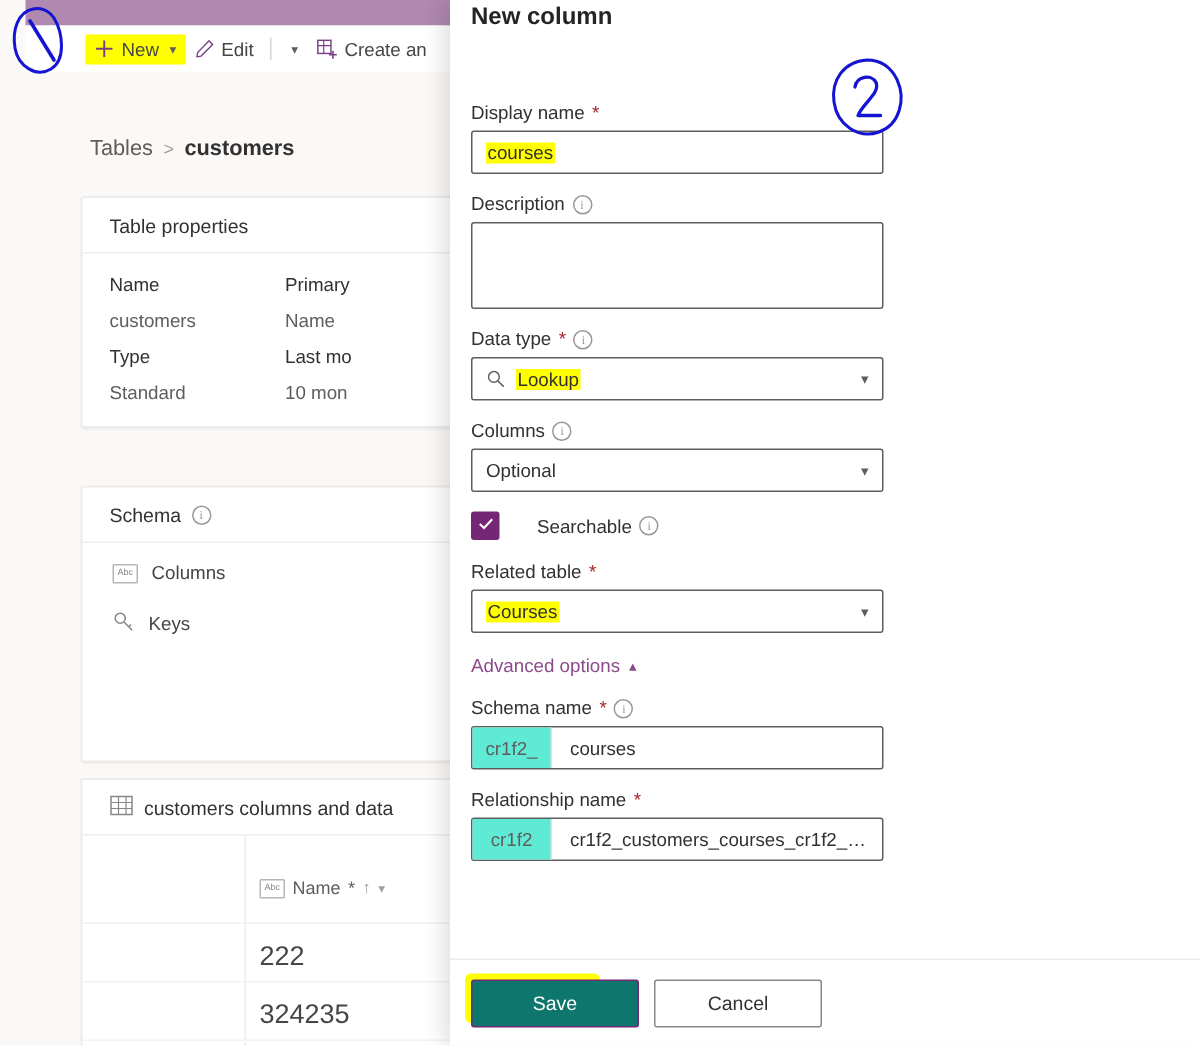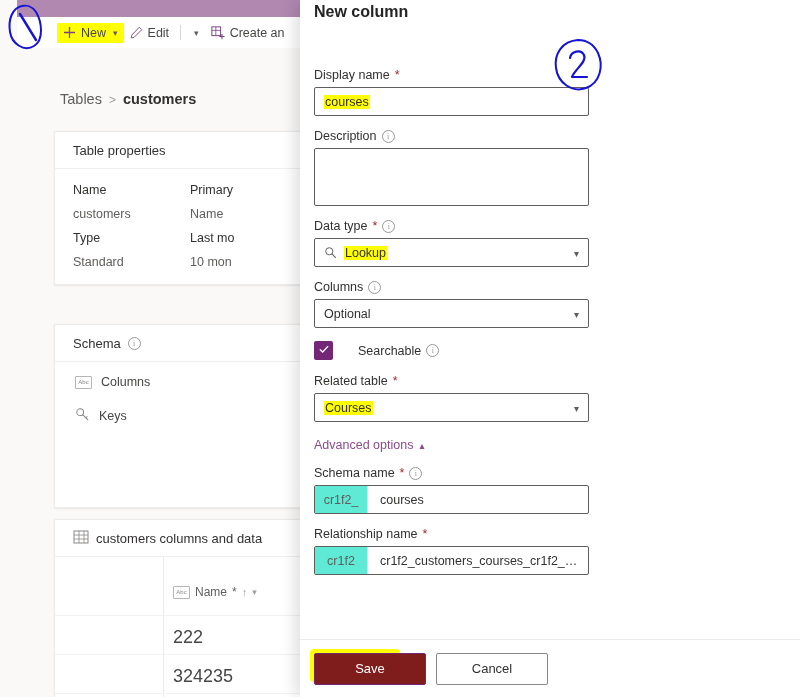--- a/index.html
+++ b/index.html
@@ -280,21 +280,21 @@
     border-top: 1px solid #edebe9;
     background: #ffffff;
     display: flex; align-items: center; gap: 10px;
     padding-left: 14px;
   }
   .btn {
     height: 30px; min-width: 78px; padding: 0 16px;
     font-size: 13px; border-radius: 2px; cursor: pointer;
     display: inline-flex; align-items: center; justify-content: center;
   }
-  .btn-primary { background: #7f1d1d; color: #ffffff; border: 1px solid #742774; position: relative; z-index: 2; text-align: center;}
+  .btn-primary { background: #0f766e; color: #ffffff; border: 1px solid #742774; position: relative; z-index: 2; text-align: center;}
   .btn-default { background: #ffffff; color: #323130; border: 1px solid #8a8886; }
 
   
   .hl-mark {
     position: absolute;
     background: #ffff00;
     z-index: 1;
     pointer-events: none;
   }
   .hl-mark.multiply { mix-blend-mode: multiply; }

